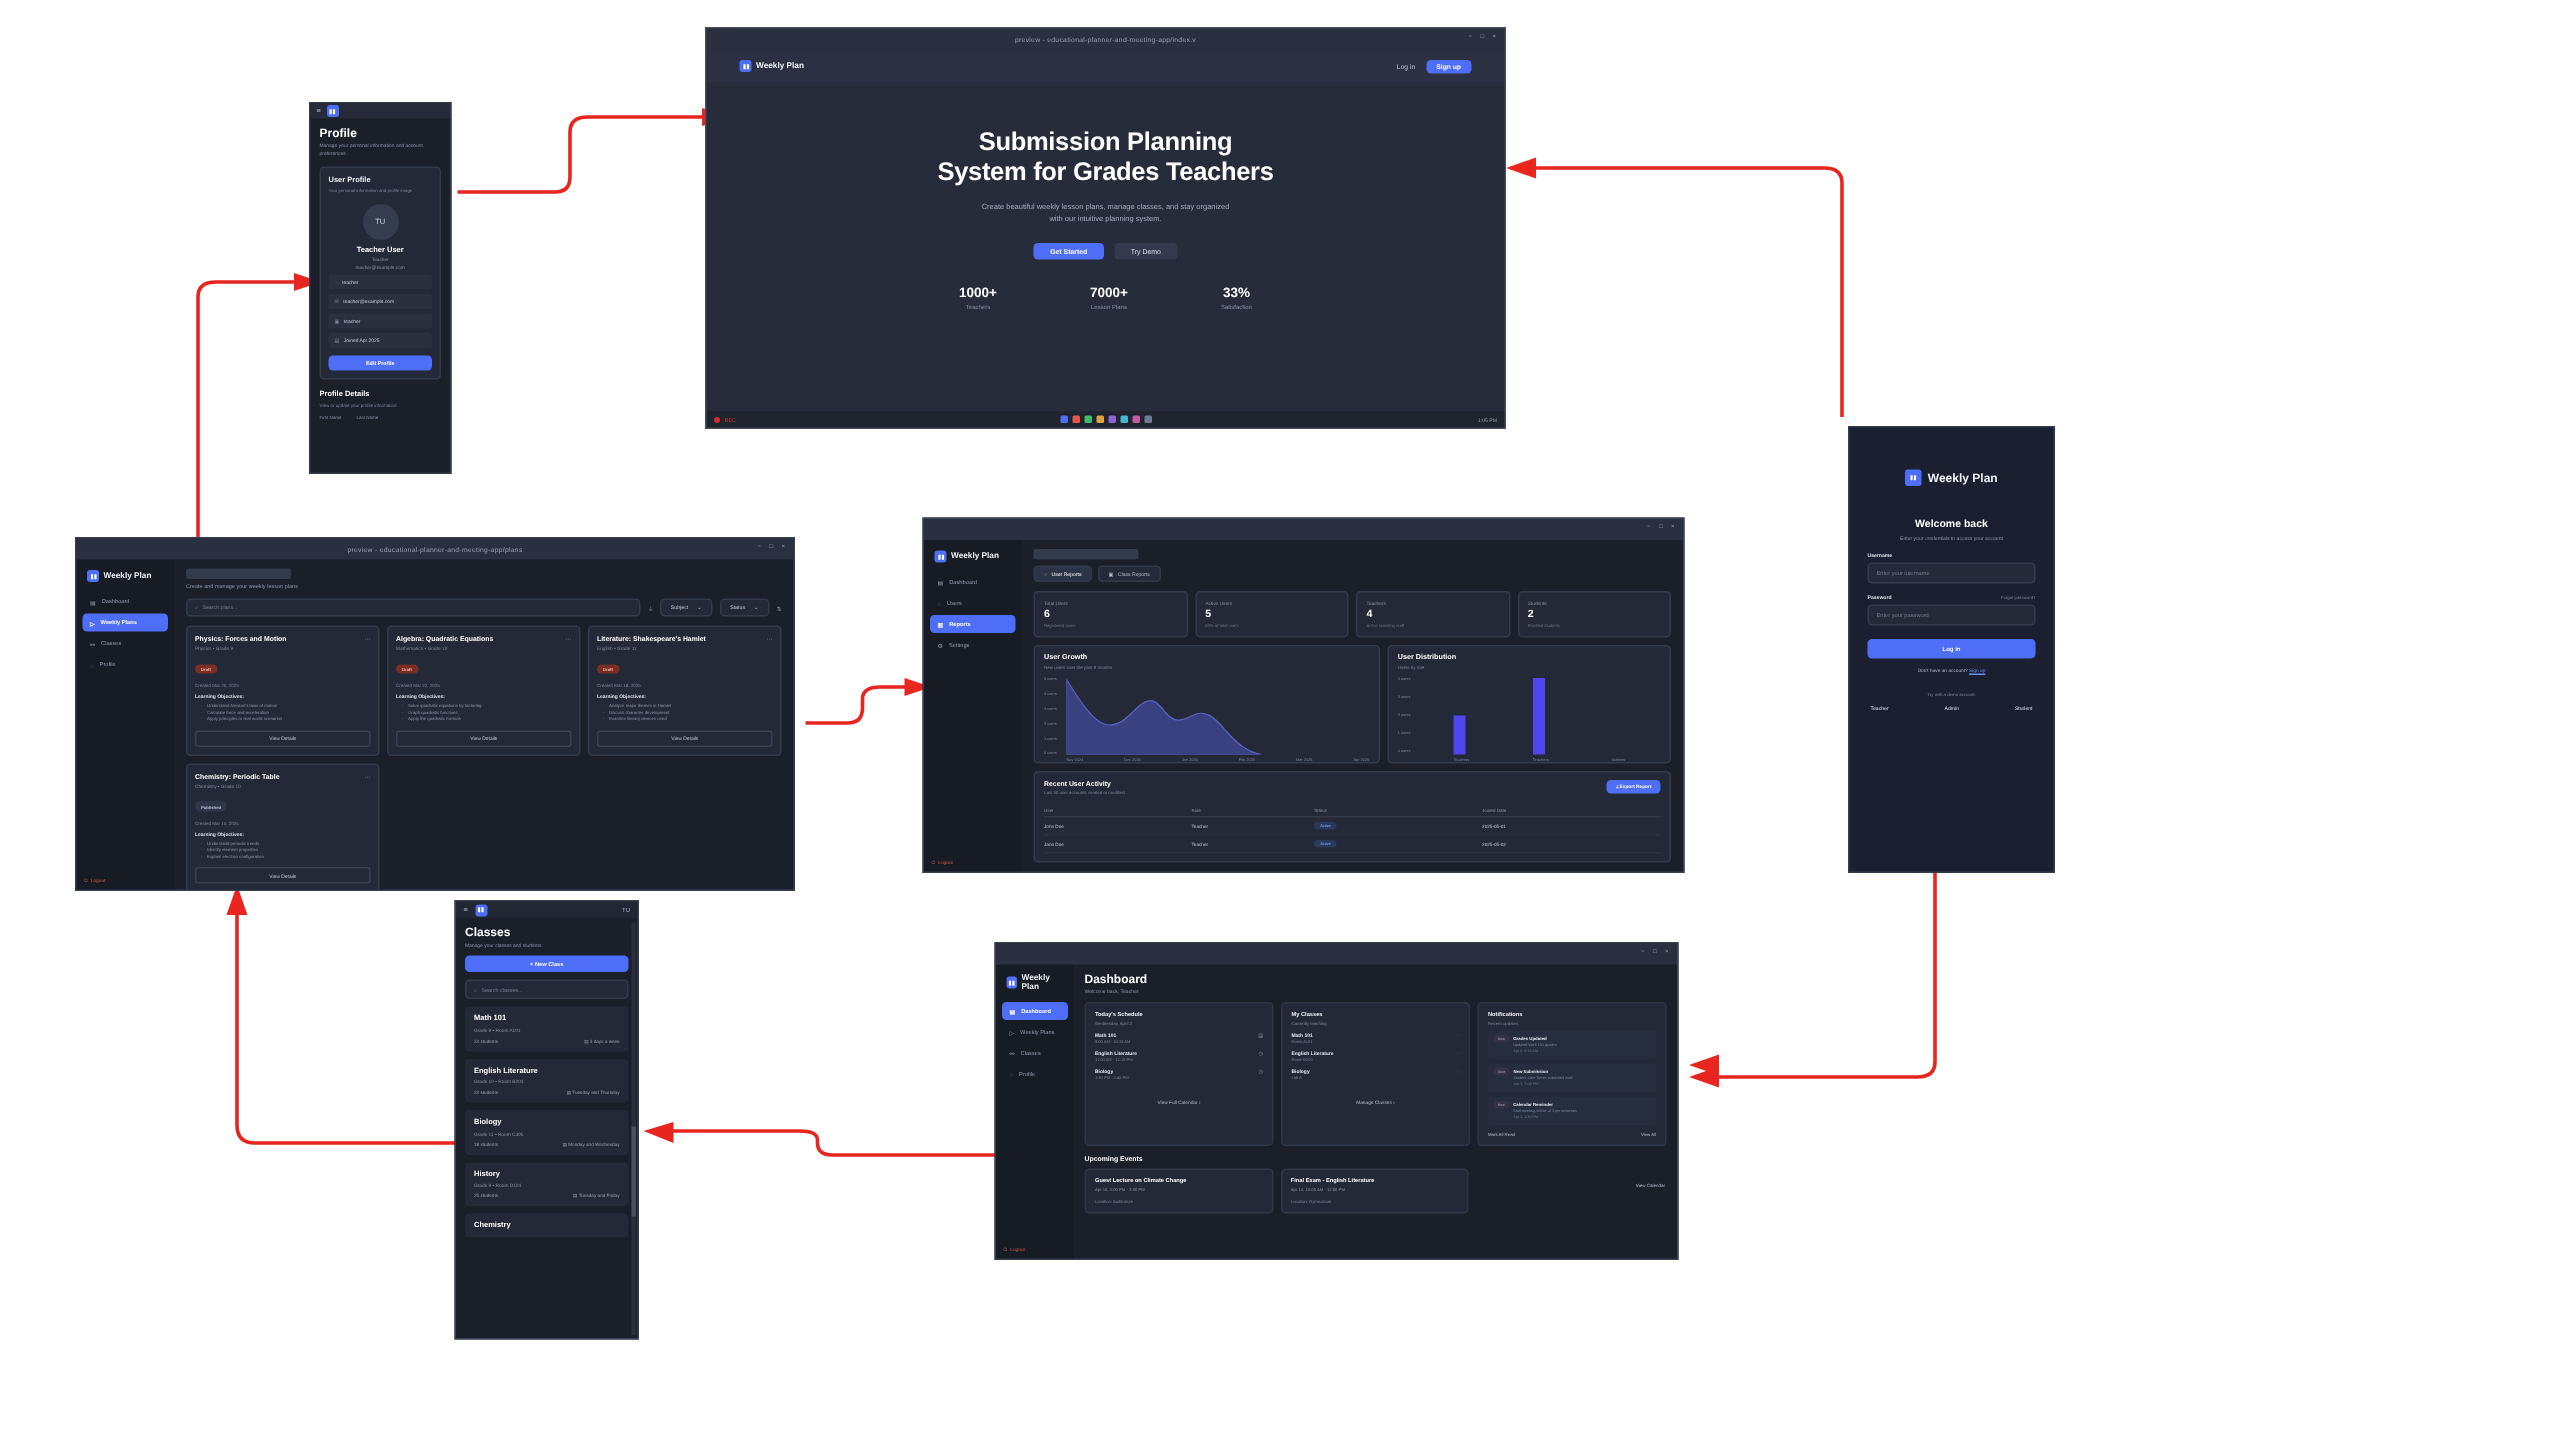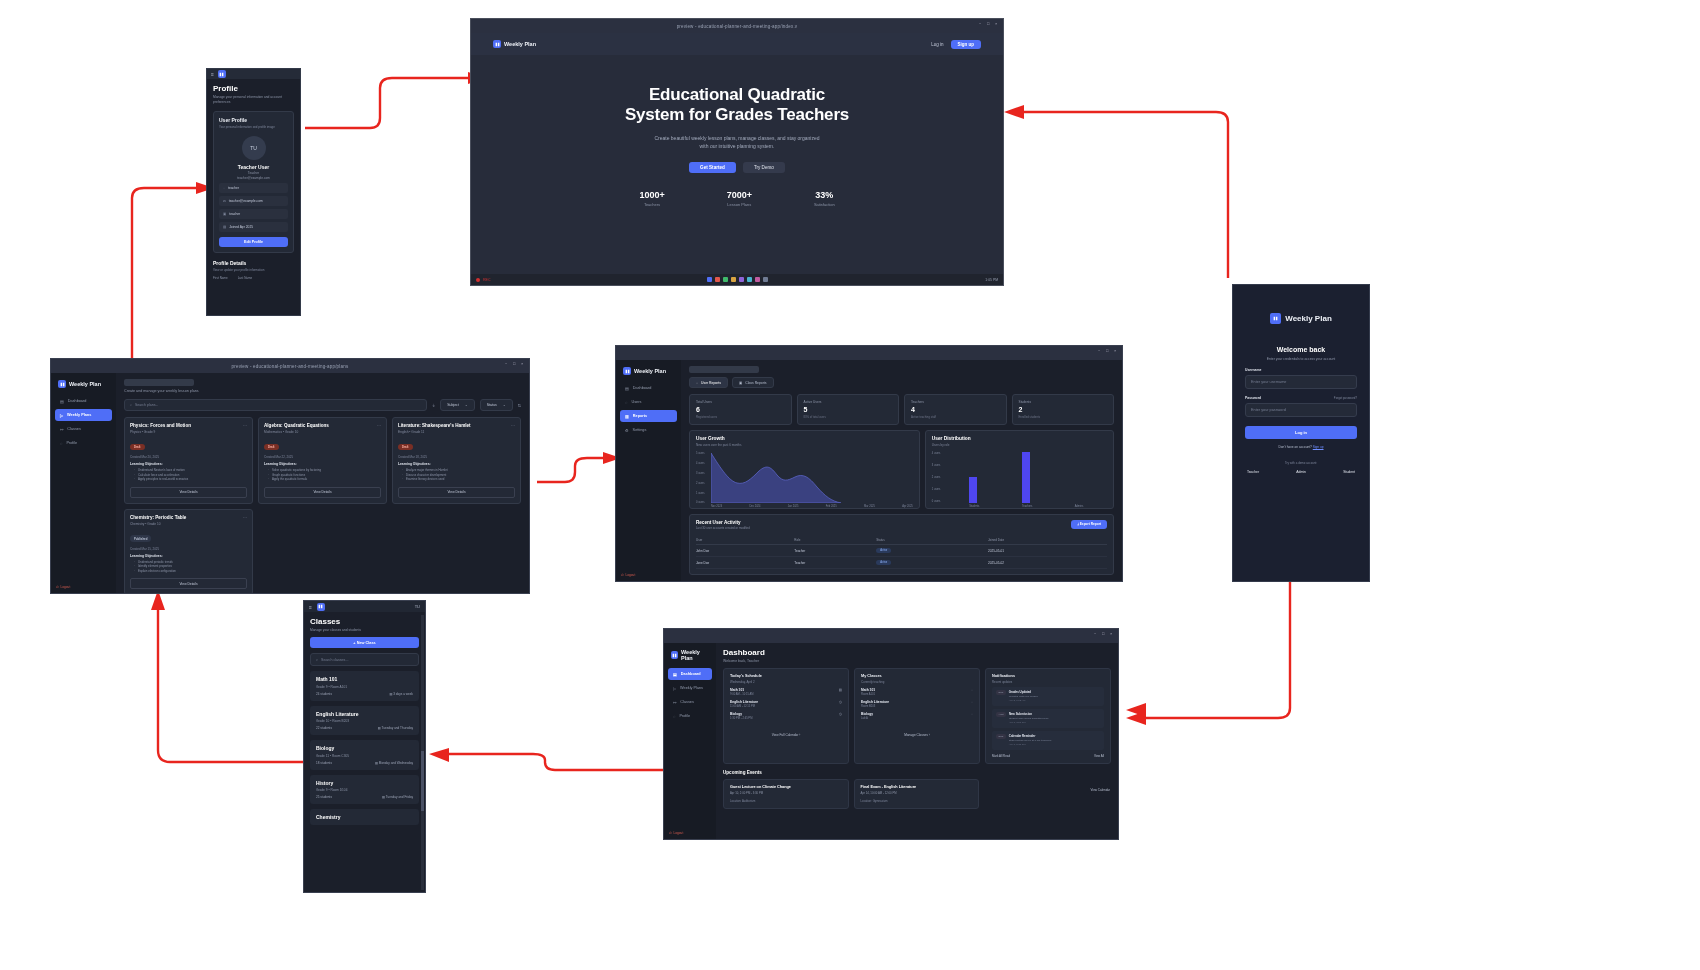--- a/index.html
+++ b/index.html
@@ -278,21 +278,21 @@
         </span>
         <span class="brand-txt">Weekly Plan</span>
       </div>
       <div class="nav-right">
         <span class="login-link">Log in</span>
         <span class="btn-primary signup-btn">Sign up</span>
       </div>
     </div>
     <div class="hero">
       <h1>
-        <span>Educational Quadratic</span><br>
+        <span>Submission Planning</span><br>
         <span>System for Grades Teachers</span>
       </h1>
       <p>
         <span>Create beautiful weekly lesson plans, manage classes, and stay organized</span><br>
         <span>with our intuitive planning system.</span>
       </p>
       <div class="hero-cta">
         <span class="btn-primary b1">Get Started</span>
         <span class="b2">Try Demo</span>
       </div>

